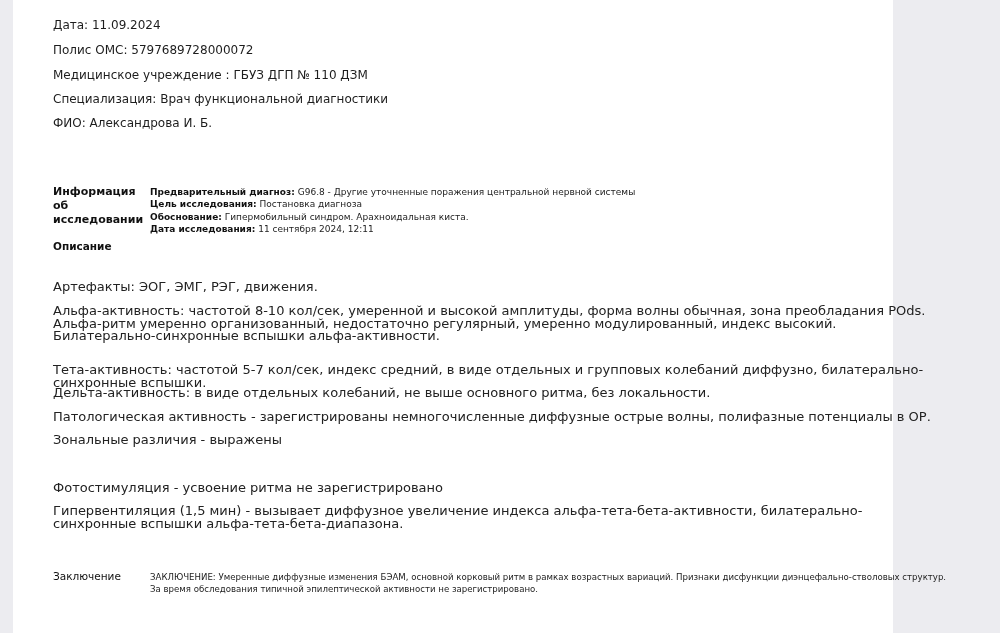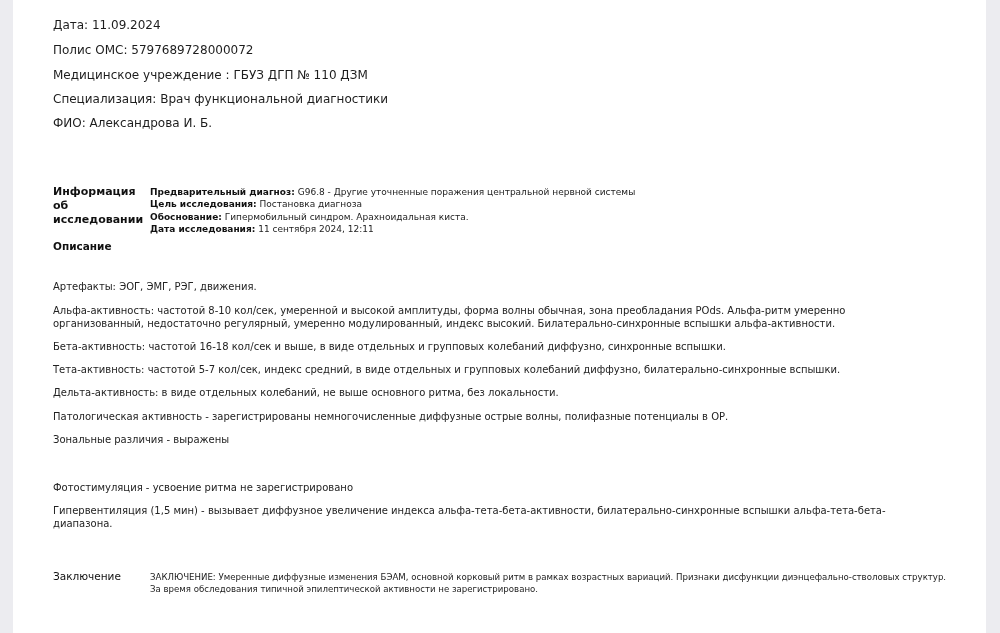--- a/index.html
+++ b/index.html
@@ -4,21 +4,21 @@
   <style>
     html, body { margin: 0; padding: 0; }
     body {
       width: 1000px; height: 633px; overflow: hidden;
       background: #ececf0;
       font-family: "DejaVu Sans", sans-serif;
       color: #1a1a1a;
       position: relative;
     }
     .page {
-      position: absolute; left: 13px; top: 0; width: 973px; height: 633px;
+      position: absolute; left: 13px; top: 0; width: 880px; height: 633px;
       background: #ffffff;
     }
     .hdr-line {
       position: absolute; left: 40px; font-size: 12px; color: #1d1d1d;
     }
     .title {
       position: absolute; left: 0; width: 973px; top: 154px;
       text-align: center; font-weight: bold; font-size: 14px; color: #111;
     }
     .info-label {
@@ -28,21 +28,21 @@
     .info-body {
       position: absolute; left: 137px; top: 186px;
       font-size: 9px; line-height: 12.3px; color: #222;
     }
     .info-body b { font-weight: bold; color: #111; }
     .section-h {
       position: absolute; left: 40px; font-weight: bold; font-size: 10.5px; color: #111;
     }
     .para {
       position: absolute; left: 40px; width: 880px;
-      font-size: 10px; line-height: 12.5px; color: #222;
+      font-size: 13px; line-height: 12.5px; color: #222;
     }
     .concl-label {
       position: absolute; left: 40px; top: 570px;
       font-weight: normal; font-size: 10.5px; color: #111;
     }
     .concl-body {
       position: absolute; left: 137px; top: 571px; width: 800px;
       font-size: 8.6px; line-height: 12px; color: #222;
     }
   </style>
@@ -62,21 +62,20 @@
     <div><b>Предварительный диагноз:</b> <span>G96.8 - Другие уточненные поражения центральной нервной системы</span></div>
     <div><b>Цель исследования:</b> <span>Постановка диагноза</span></div>
     <div><b>Обоснование:</b> <span>Гипермобильный синдром. Арахноидальная киста.</span></div>
     <div><b>Дата исследования:</b> <span>11 сентября 2024, 12:11</span></div>
   </div>
 
   <div class="section-h" style="top:240px">Описание</div>
 
   <div class="para" style="top:281px">Артефакты: ЭОГ, ЭМГ, РЭГ, движения.</div>
   <div class="para" style="top:305px">Альфа-активность: частотой 8-10 кол/сек, умеренной и высокой амплитуды, форма волны обычная, зона преобладания POds. Альфа-ритм умеренно организованный, недостаточно регулярный, умеренно модулированный, индекс высокий. Билатерально-синхронные вспышки альфа-активности.</div>
-  <div class="para" style="top:341px">Бета-активность: частотой 16-18 кол/сек и выше, в виде отдельных и групповых колебаний диффузно, синхронные вспышки.</div>
   <div class="para" style="top:364px">Тета-активность: частотой 5-7 кол/сек, индекс средний, в виде отдельных и групповых колебаний диффузно, билатерально-синхронные вспышки.</div>
   <div class="para" style="top:387px">Дельта-активность: в виде отдельных колебаний, не выше основного ритма, без локальности.</div>
   <div class="para" style="top:411px">Патологическая активность - зарегистрированы немногочисленные диффузные острые волны, полифазные потенциалы в ОР.</div>
   <div class="para" style="top:434px">Зональные различия - выражены</div>
   <div class="para" style="top:482px">Фотостимуляция - усвоение ритма не зарегистрировано</div>
   <div class="para" style="top:505px">Гипервентиляция (1,5 мин) - вызывает диффузное увеличение индекса альфа-тета-бета-активности, билатерально-синхронные вспышки альфа-тета-бета-диапазона.</div>
 
   <div class="concl-label">Заключение</div>
   <div class="concl-body">
     <div>ЗАКЛЮЧЕНИЕ: Умеренные диффузные изменения БЭАМ, основной корковый ритм в рамках возрастных вариаций. Признаки дисфункции диэнцефально-стволовых структур.</div>

